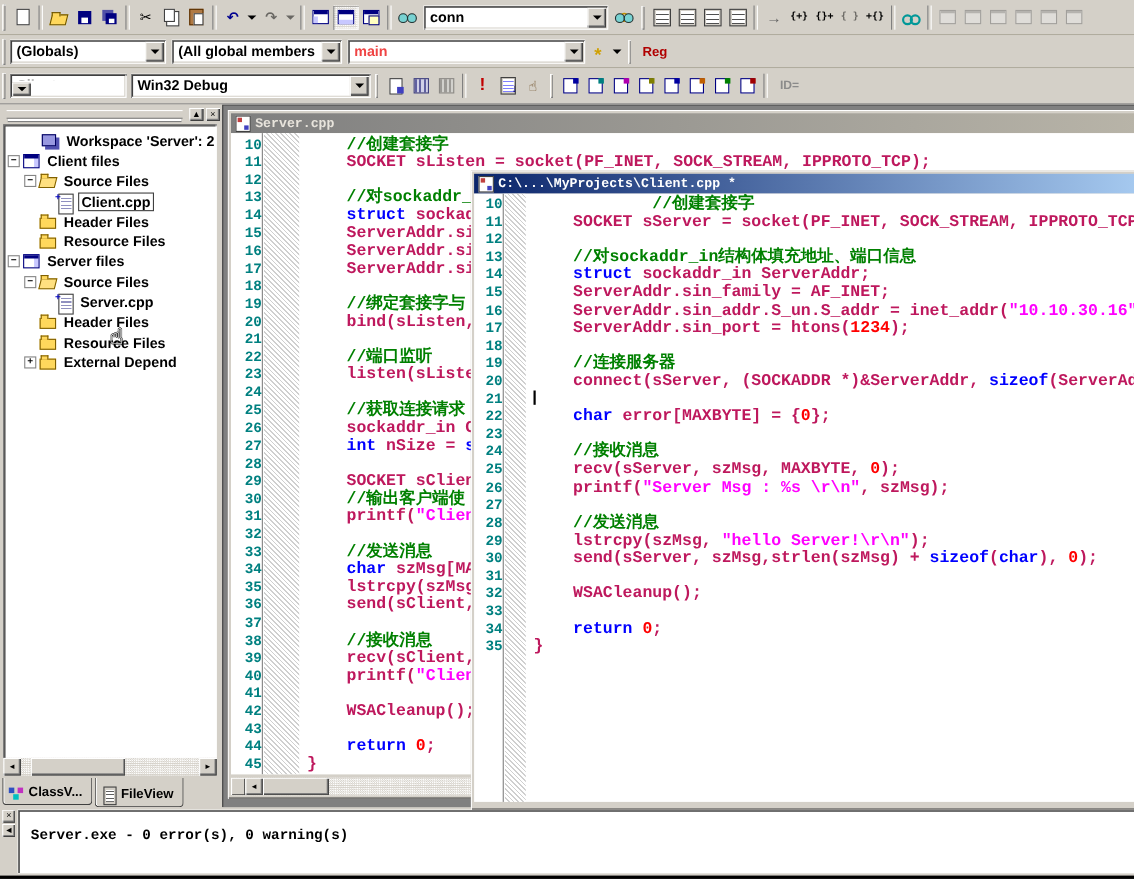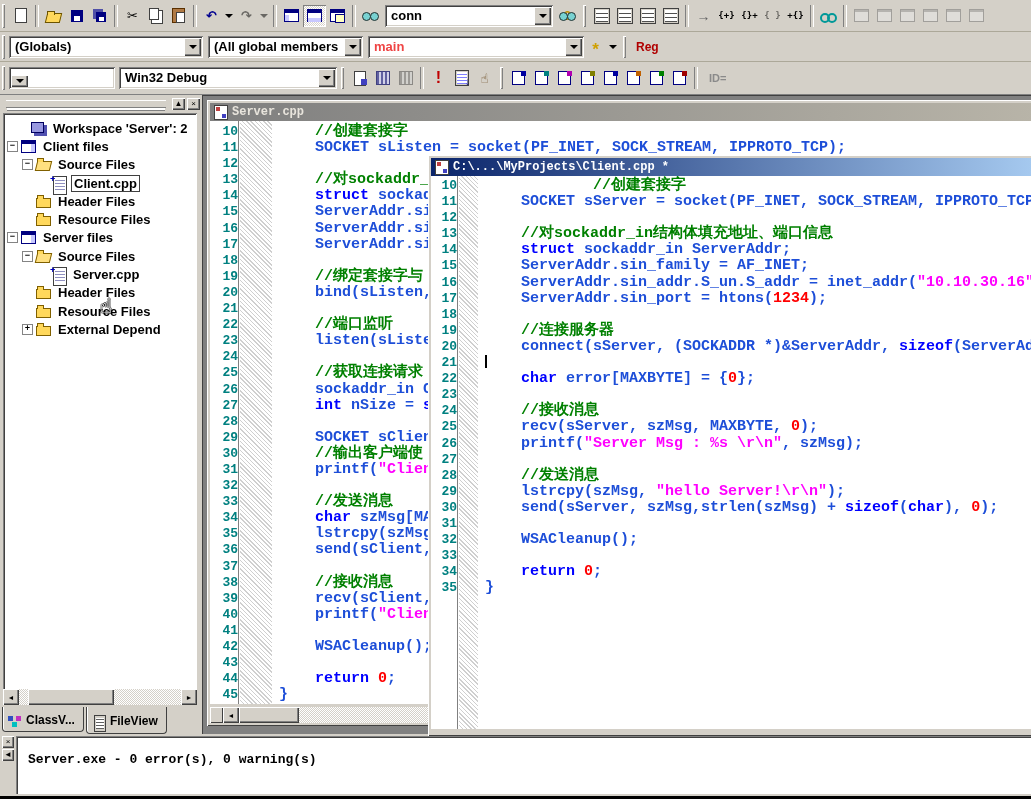--- a/index.html
+++ b/index.html
@@ -128,21 +128,21 @@
   .eicon{width:12px;height:13px;background:#fff;border:1px solid #404040;position:relative;flex:none;}
   .eicon::before{content:'';position:absolute;left:1px;top:1px;width:4px;height:4px;background:#c04040;}
   .eicon::after{content:'';position:absolute;right:1px;bottom:1px;width:4px;height:4px;background:#4040c0;}
   .ebody{position:relative;background:#fff;overflow:hidden;}
   .hatchcol{position:absolute;top:0;bottom:0;background:repeating-linear-gradient(45deg,#cfcfcf 0 1px,#ffffff 1px 3px);
             border-left:1px solid #808080;box-shadow:inset 1px 0 0 #fff;}
   .crow{display:flex;height:16.1px;align-items:flex-start;position:relative;}
   .lno{text-align:right;color:#008080;font:bold 13px/16px "Liberation Mono","DejaVu Sans Mono",monospace;flex:none;padding-right:4px;}
   .hgut{flex:none;height:100%;}
   .code{margin:0;padding:0 0 0 4px;font:bold 15px/16.1px "Liberation Mono","DejaVu Sans Mono",monospace;white-space:pre;}
-  .sg-d{color:#1d4ed8;} .sg-c{color:#008000;} .sg-k{color:#0000ff;} .sg-s{color:#ff00ff;} .sg-n{color:#ff0000;}
+  .sg-d{color:#be185d;} .sg-c{color:#008000;} .sg-k{color:#0000ff;} .sg-s{color:#ff00ff;} .sg-n{color:#ff0000;}
   .crow.caret .code::before{content:'';display:inline-block;width:2px;height:13px;background:#000;margin-right:-2px;vertical-align:-2px;}
   #srv-win{left:5px;top:5px;width:824px;height:620px;}
   #srv-body{height:580px;padding-top:3px;}
   #srv-body .lno{width:28px;} #srv-body .hgut{width:33px;}
   #srv-hscroll{left:3px;bottom:3px;width:400px;}
   .splitbox{width:13px;height:16px;background:#d4d0c8;flex:none;box-shadow:inset 1px 1px 0 #fff,inset -1px -1px 0 #404040;}
   #cli-win{left:226px;top:60px;width:605px;height:575px;z-index:5;}
   #cli-body{height:551px;padding-top:2px;}
   #cli-body .lno{width:26px;} #cli-body .hgut{width:20px;}
   
@@ -295,21 +295,21 @@
           <span class="ic ic-dbg"></span>
         </span>
         <span class="tbtn dis">
           <span class="ic ic-dbg"></span>
         </span>
     </span>
   </div>
 
   <div class="trow" id="row2">
     <span class="grip0"></span>
-    <span class="combo" style="width:194px;">
+    <span class="combo" style="width:142px;">
       <span class="cfield">(Globals)</span>
       <span class="cbtn">
           <span class="dar"></span>
         </span>
     </span>
     <span style="width:5px;"></span>
     <span class="combo" style="width:155px;">
       <span class="cfield">(All global members</span>
       <span class="cbtn">
           <span class="dar"></span>
@@ -406,21 +406,21 @@
 
   <div id="main">
 
     <div id="wpanel">
       <div class="phead">
         <span class="pgrip"></span>
         <span class="pbtn">▲</span>
         <span class="pbtn">×</span>
       </div>
       <div id="tree">
-        <div class="titem" style="padding-left: 14px;">
+        <div class="titem" style="padding-left: 14px; justify-content: flex-end;">
             <span class="exp blank"></span>
             <span class="tic tic-workspace"></span>
             <span class="tlabel">Workspace 'Server': 2</span>
           </div>
           <div class="titem" style="padding-left: 4px;">
             <span class="exp minus"></span>
             <span class="tic tic-project"></span>
             <span class="tlabel">Client files</span>
           </div>
           <div class="titem" style="padding-left: 19px;">

